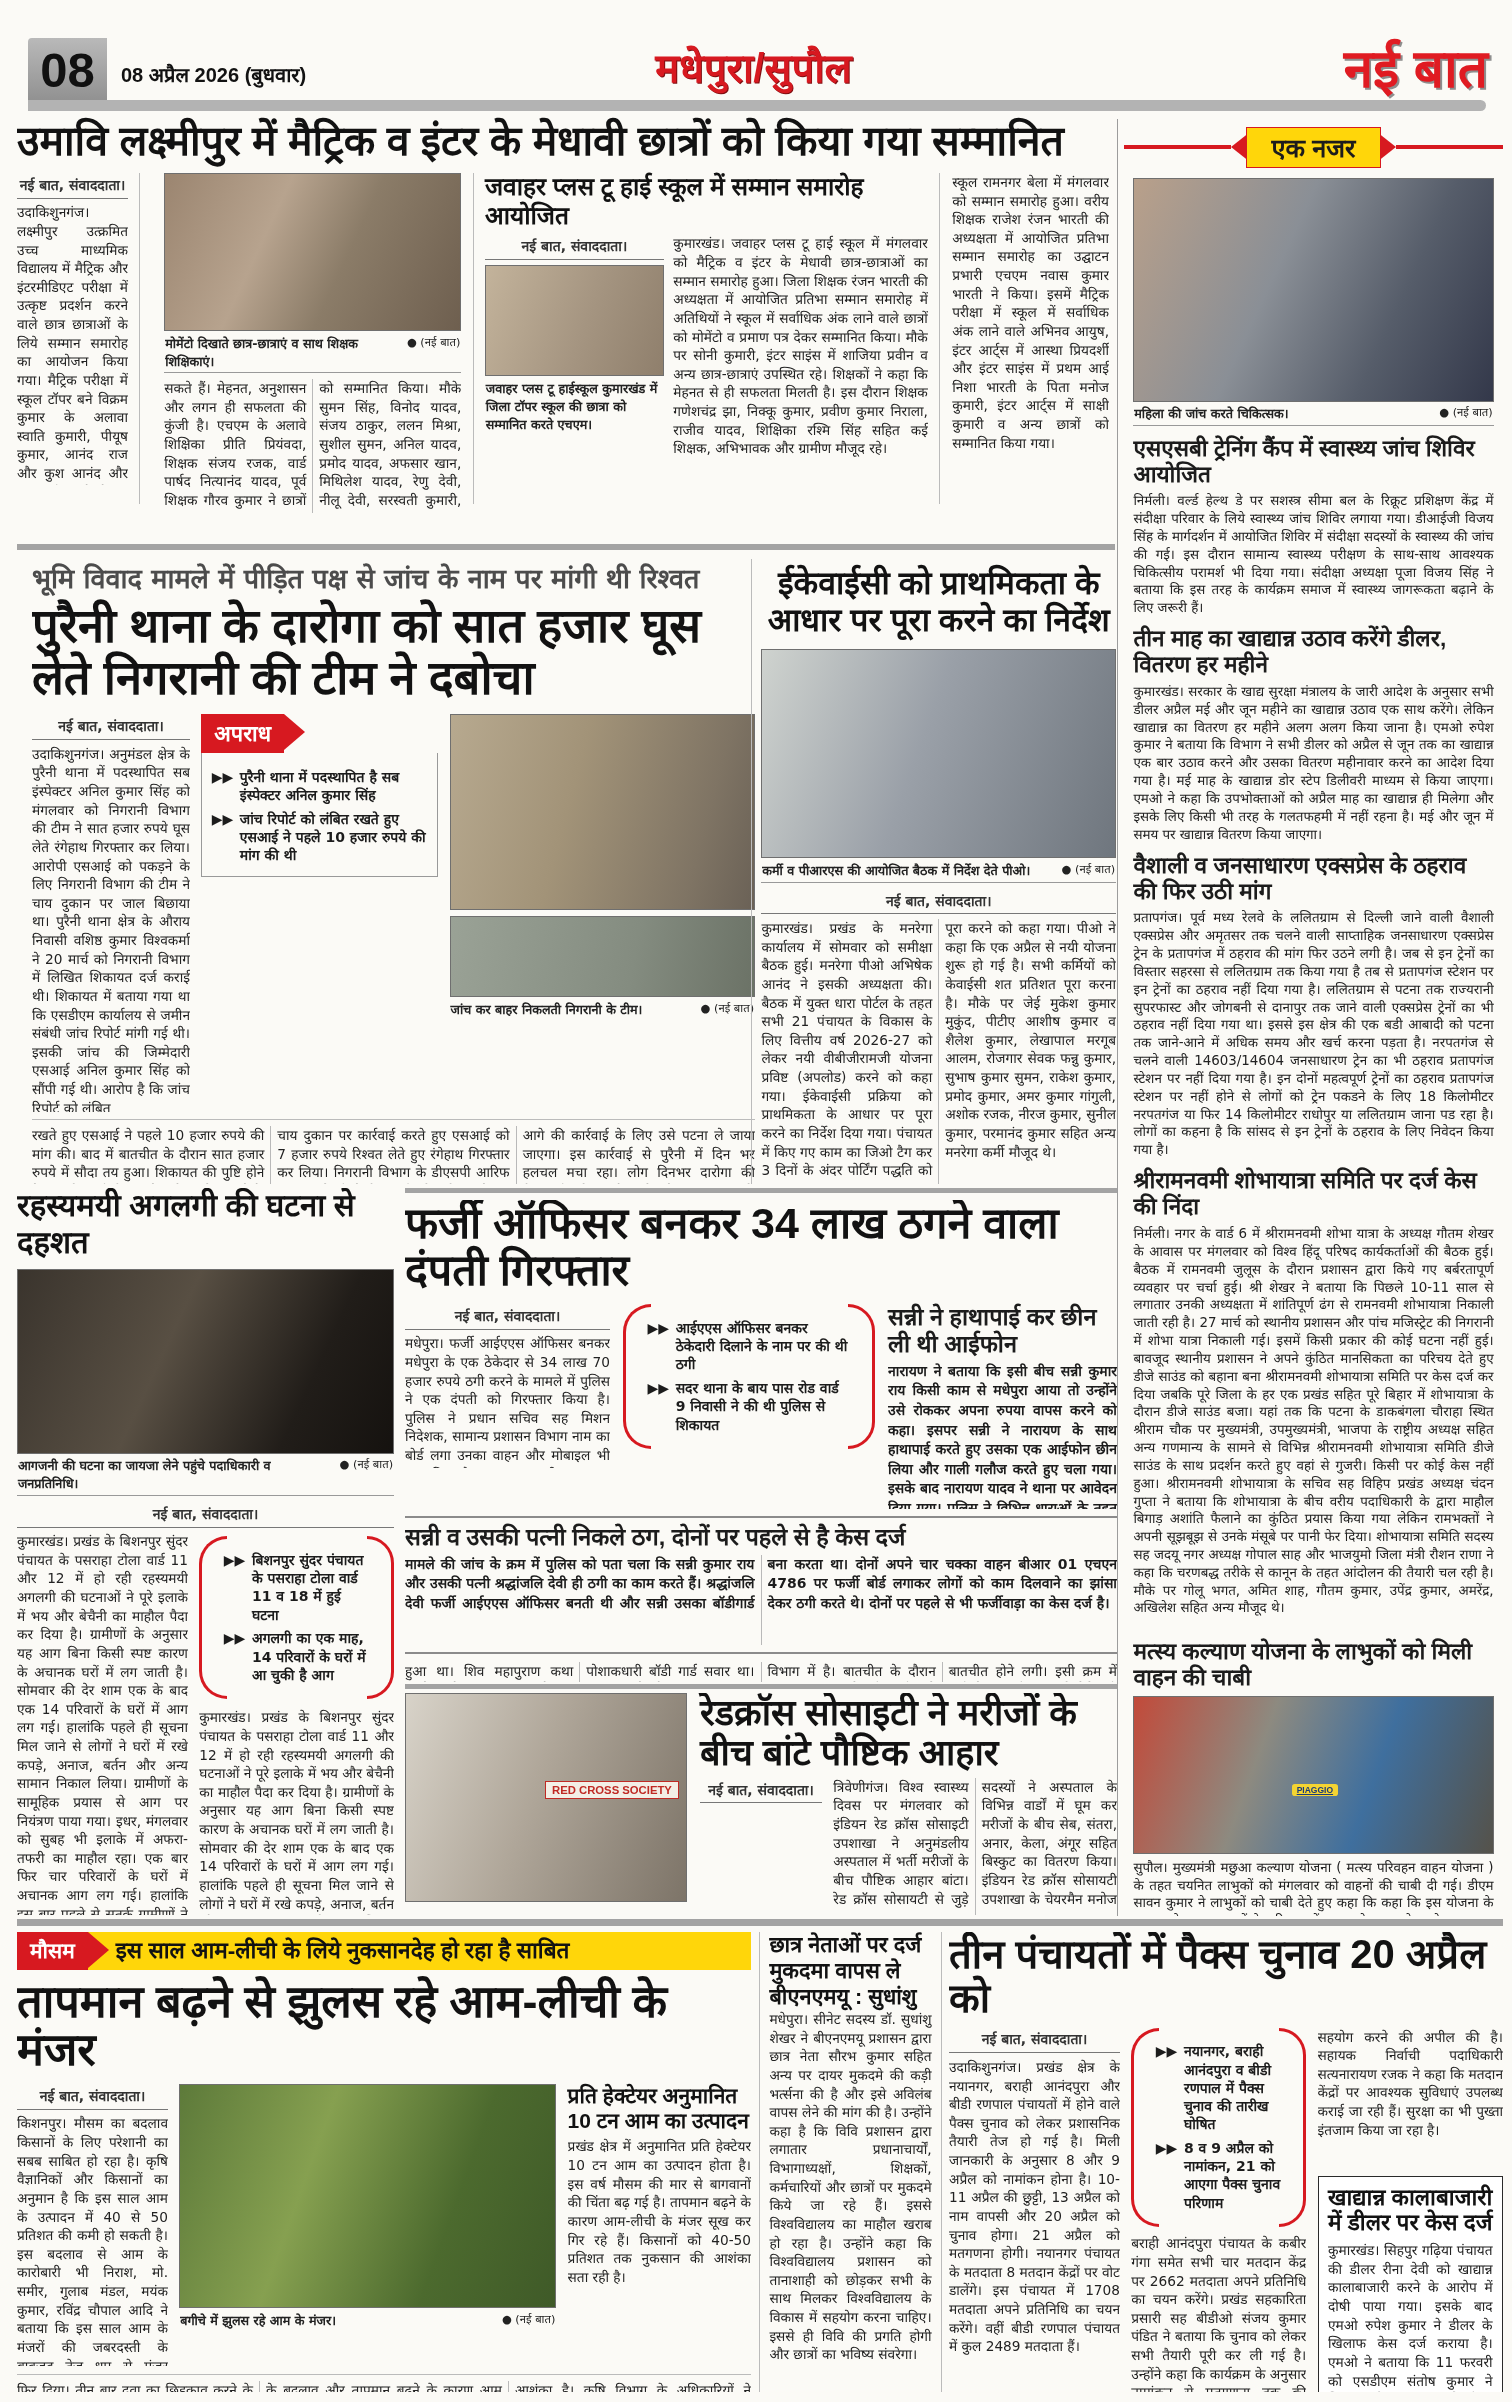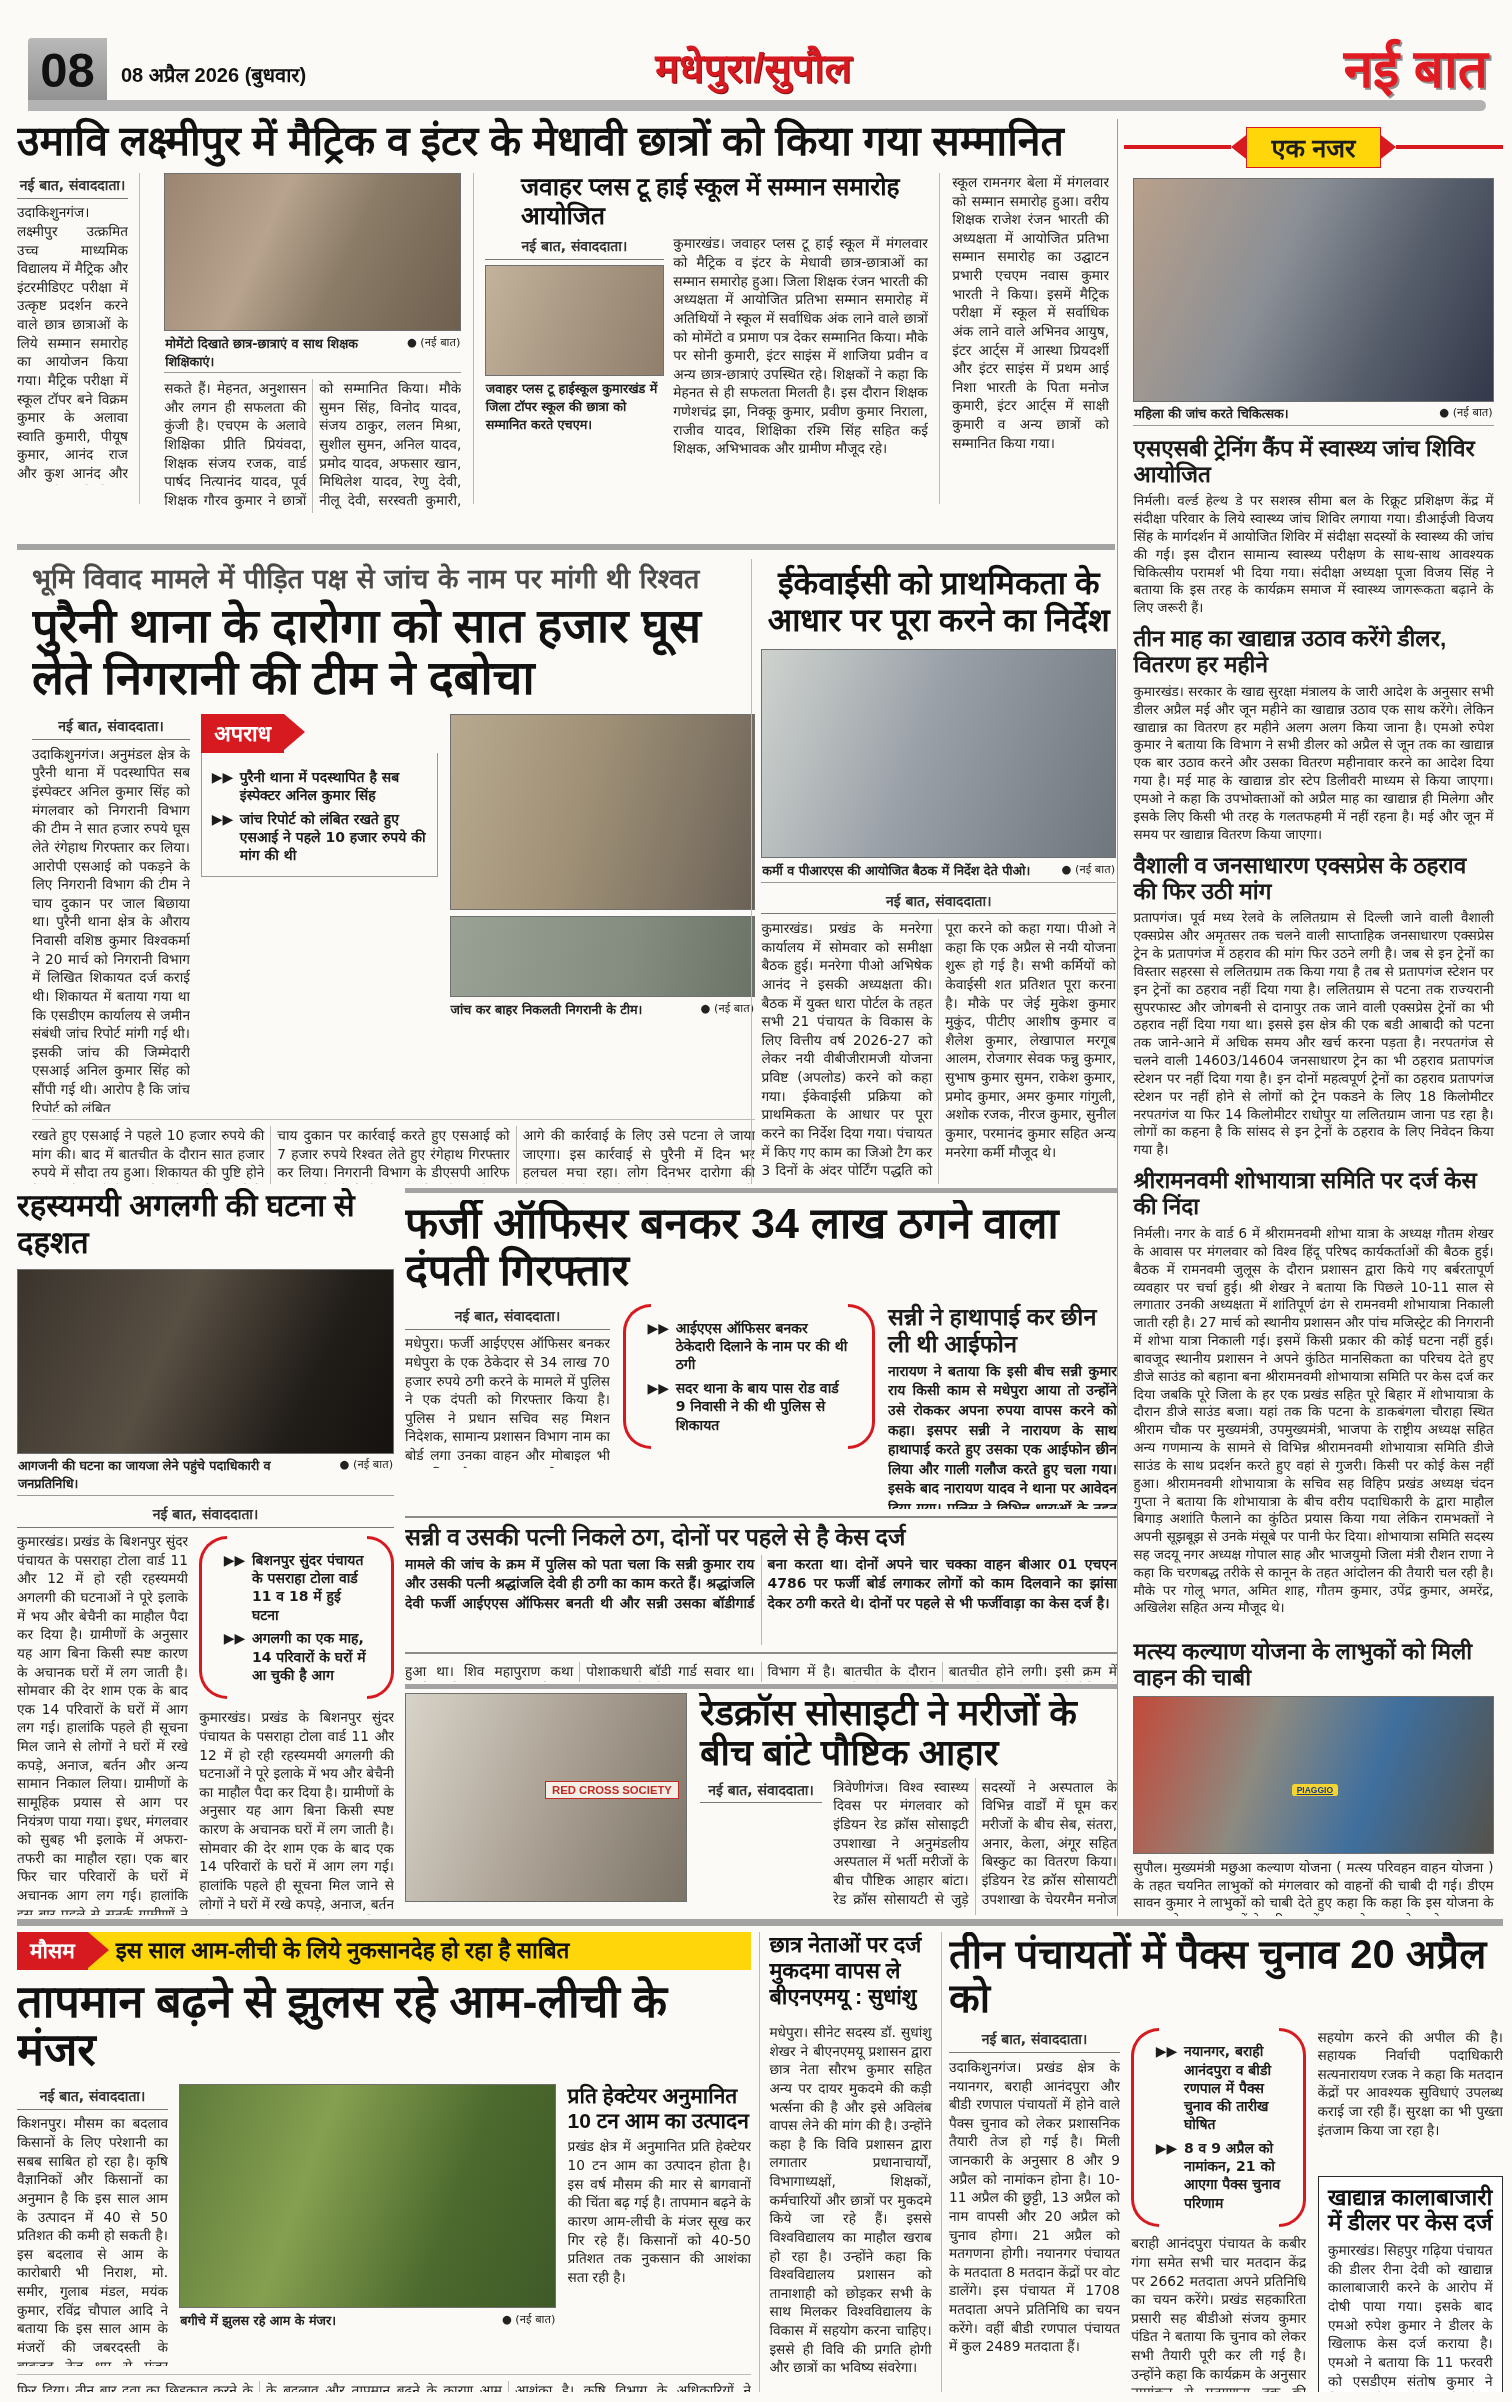--- a/index.html
+++ b/index.html
@@ -70,21 +70,21 @@
       </div>
       <div style="width:297px;flex:none;border-left:0.9px solid #bbb;padding-left:24px;">
         <div class="photo" style="width:100%;height:158px;background:linear-gradient(115deg,#9b8570 0%,#b7a38e 35%,#8b7c68 60%,#6e5f4f 100%);"></div>
         <div class="cap">
           <span>मोमेंटो दिखाते छात्र-छात्राएं व साथ शिक्षक शिक्षिकाएं।</span>
           <span class="crd">● (नई बात)</span>
         </div>
         <div class="body cols2" style="height:134px;margin-top:5.6px;">सकते हैं। मेहनत, अनुशासन और लगन ही सफलता की कुंजी है। एचएम के अलावे शिक्षिका प्रीति प्रियंवदा, शिक्षक संजय रजक, वार्ड पार्षद नित्यानंद यादव, पूर्व शिक्षक गौरव कुमार ने छात्रों को सम्मानित किया। मौके सुमन सिंह, विनोद यादव, संजय ठाकुर, ललन मिश्रा, सुशील सुमन, अनिल यादव, प्रमोद यादव, अफसार खान, मिथिलेश यादव, रेणु देवी, नीलू देवी, सरस्वती कुमारी, शिक्षक गणेशचंद्र झा, निक्कू पंडित सहित कई गणमान्य मौजूद थे।</div>
       </div>
       <div style="width:443px;flex:none;border-left:0.9px solid #bbb;padding-left:11.3px;">
-        <div class="hd" style="font-size:24.5px;margin-bottom:3.8px;margin-left:36px;">जवाहर प्लस टू हाई स्कूल में सम्मान समारोह आयोजित</div>
+        <div class="hd" style="font-size:24.5px;margin-bottom:3.8px;">जवाहर प्लस टू हाई स्कूल में सम्मान समारोह आयोजित</div>
         <div style="display:flex;gap:9.4px;">
           <div style="width:179px;flex:none;">
             <div class="byline">नई बात, संवाददाता।</div>
             <div class="photo" style="width:100%;height:111px;background:linear-gradient(110deg,#c3b39b,#a59581 55%,#8f7f6c);"></div>
             <div class="cap" style="border-bottom:none;">
                 <span>जवाहर प्लस टू हाईस्कूल कुमारखंड में जिला टॉपर स्कूल की छात्रा को सम्मानित करते एचएम।</span>
               </div>
           </div>
           <div class="body" style="flex:1;height:252px;">कुमारखंड। जवाहर प्लस टू हाई स्कूल में मंगलवार को मैट्रिक व इंटर के मेधावी छात्र-छात्राओं का सम्मान समारोह हुआ। जिला शिक्षक रंजन भारती की अध्यक्षता में आयोजित प्रतिभा सम्मान समारोह में अतिथियों ने स्कूल में सर्वाधिक अंक लाने वाले छात्रों को मोमेंटो व प्रमाण पत्र देकर सम्मानित किया। मौके पर सोनी कुमारी, इंटर साइंस में शाजिया प्रवीन व अन्य छात्र-छात्राएं उपस्थित रहे। शिक्षकों ने कहा कि मेहनत से ही सफलता मिलती है। इस दौरान शिक्षक गणेशचंद्र झा, निक्कू कुमार, प्रवीण कुमार निराला, राजीव यादव, शिक्षिका रश्मि सिंह सहित कई शिक्षक, अभिभावक और ग्रामीण मौजूद रहे।</div>
         </div>
@@ -272,21 +272,21 @@
       </div>
       <div style="flex:1;">
         <div class="hd" style="font-size:21px;margin-bottom:3.8px;">प्रति हेक्टेयर अनुमानित 10 टन आम का उत्पादन</div>
         <div class="body" style="height:224px;">प्रखंड क्षेत्र में अनुमानित प्रति हेक्टेयर 10 टन आम का उत्पादन होता है। इस वर्ष मौसम की मार से बागवानों की चिंता बढ़ गई है। तापमान बढ़ने के कारण आम-लीची के मंजर सूख कर गिर रहे हैं। किसानों को 40-50 प्रतिशत तक नुकसान की आशंका सता रही है।</div>
       </div>
     </div>
     <div class="body cols3" style="height:121px;margin-top:7.5px;border-top:0.9px solid #bbb;padding-top:5.6px;">फिर दिया। तीन बार दवा का छिड़काव करने के बाद भी पेड़ से 30 प्रतिशत से किसी में 40 प्रतिशत तक मंजर टिके नहीं रह सके। अभी आम के टिकोले बन चुके हैं परंतु बागीचा मालिकों की उम्मीद पहले ही टूट चुकी है। मौसम के बदलाव और तापमान बढ़ने के कारण आम पर कीट का प्रकोप भी बढ़ रहा है। वहीं लीची की फसल को भी नुकसान हो रहा है। किसानों का कहना है कि सिंचाई और दवा छिड़काव पर खर्च बढ़ गया है जबकि उत्पादन घटने की आशंका है। कृषि विभाग के अधिकारियों ने किसानों को हल्की सिंचाई करने की सलाह दी है। अभी आंधी-बारिश होने से बचे मंजर को भी नुकसान पहुंच सकता है।</div>
   </div>
 
   <div class="abs" style="left:759px;top:1932px;width:183px;height:460px;overflow:hidden;border-left:0.9px solid #bbb;border-right:0.9px solid #bbb;padding:0 9.4px;box-sizing:border-box;">
-    <div class="hd" style="font-size:21.7px;line-height:1.2;margin-bottom:13px;">छात्र नेताओं पर दर्ज मुकदमा वापस ले बीएनएमयू : सुधांशु</div>
+    <div class="hd" style="font-size:21.7px;line-height:1.2;margin-bottom:0;">छात्र नेताओं पर दर्ज मुकदमा वापस ले बीएनएमयू : सुधांशु</div>
     <div class="body" style="height:377px;">मधेपुरा। सीनेट सदस्य डॉ. सुधांशु शेखर ने बीएनएमयू प्रशासन द्वारा छात्र नेता सौरभ कुमार सहित अन्य पर दायर मुकदमे की कड़ी भर्त्सना की है और इसे अविलंब वापस लेने की मांग की है। उन्होंने कहा है कि विवि प्रशासन द्वारा लगातार प्रधानाचार्यों, विभागाध्यक्षों, शिक्षकों, कर्मचारियों और छात्रों पर मुकदमे किये जा रहे हैं। इससे विश्वविद्यालय का माहौल खराब हो रहा है। उन्होंने कहा कि विश्वविद्यालय प्रशासन को तानाशाही को छोड़कर सभी के साथ मिलकर विश्वविद्यालय के विकास में सहयोग करना चाहिए। इससे ही विवि की प्रगति होगी और छात्रों का भविष्य संवरेगा।</div>
   </div>
 
   <div class="abs" style="left:949px;top:1932px;width:554px;height:460px;overflow:hidden;">
     <div class="hd" style="font-size:40px;line-height:1.1;margin-bottom:7.5px;">तीन पंचायतों में पैक्स चुनाव 20 अप्रैल को</div>
     <div style="display:flex;gap:11.3px;">
       <div style="width:171px;flex:none;">
         <div class="byline">नई बात, संवाददाता।</div>
         <div class="body" style="height:335px;">उदाकिशुनगंज। प्रखंड क्षेत्र के नयानगर, बराही आनंदपुरा और बीडी रणपाल पंचायतों में होने वाले पैक्स चुनाव को लेकर प्रशासनिक तैयारी तेज हो गई है। मिली जानकारी के अनुसार 8 और 9 अप्रैल को नामांकन होना है। 10-11 अप्रैल की छुट्टी, 13 अप्रैल को नाम वापसी और 20 अप्रैल को चुनाव होगा। 21 अप्रैल को मतगणना होगी। नयानगर पंचायत के मतदाता 8 मतदान केंद्रों पर वोट डालेंगे। इस पंचायत में 1708 मतदाता अपने प्रतिनिधि का चयन करेंगे। वहीं बीडी रणपाल पंचायत में कुल 2489 मतदाता हैं।</div>
       </div>

